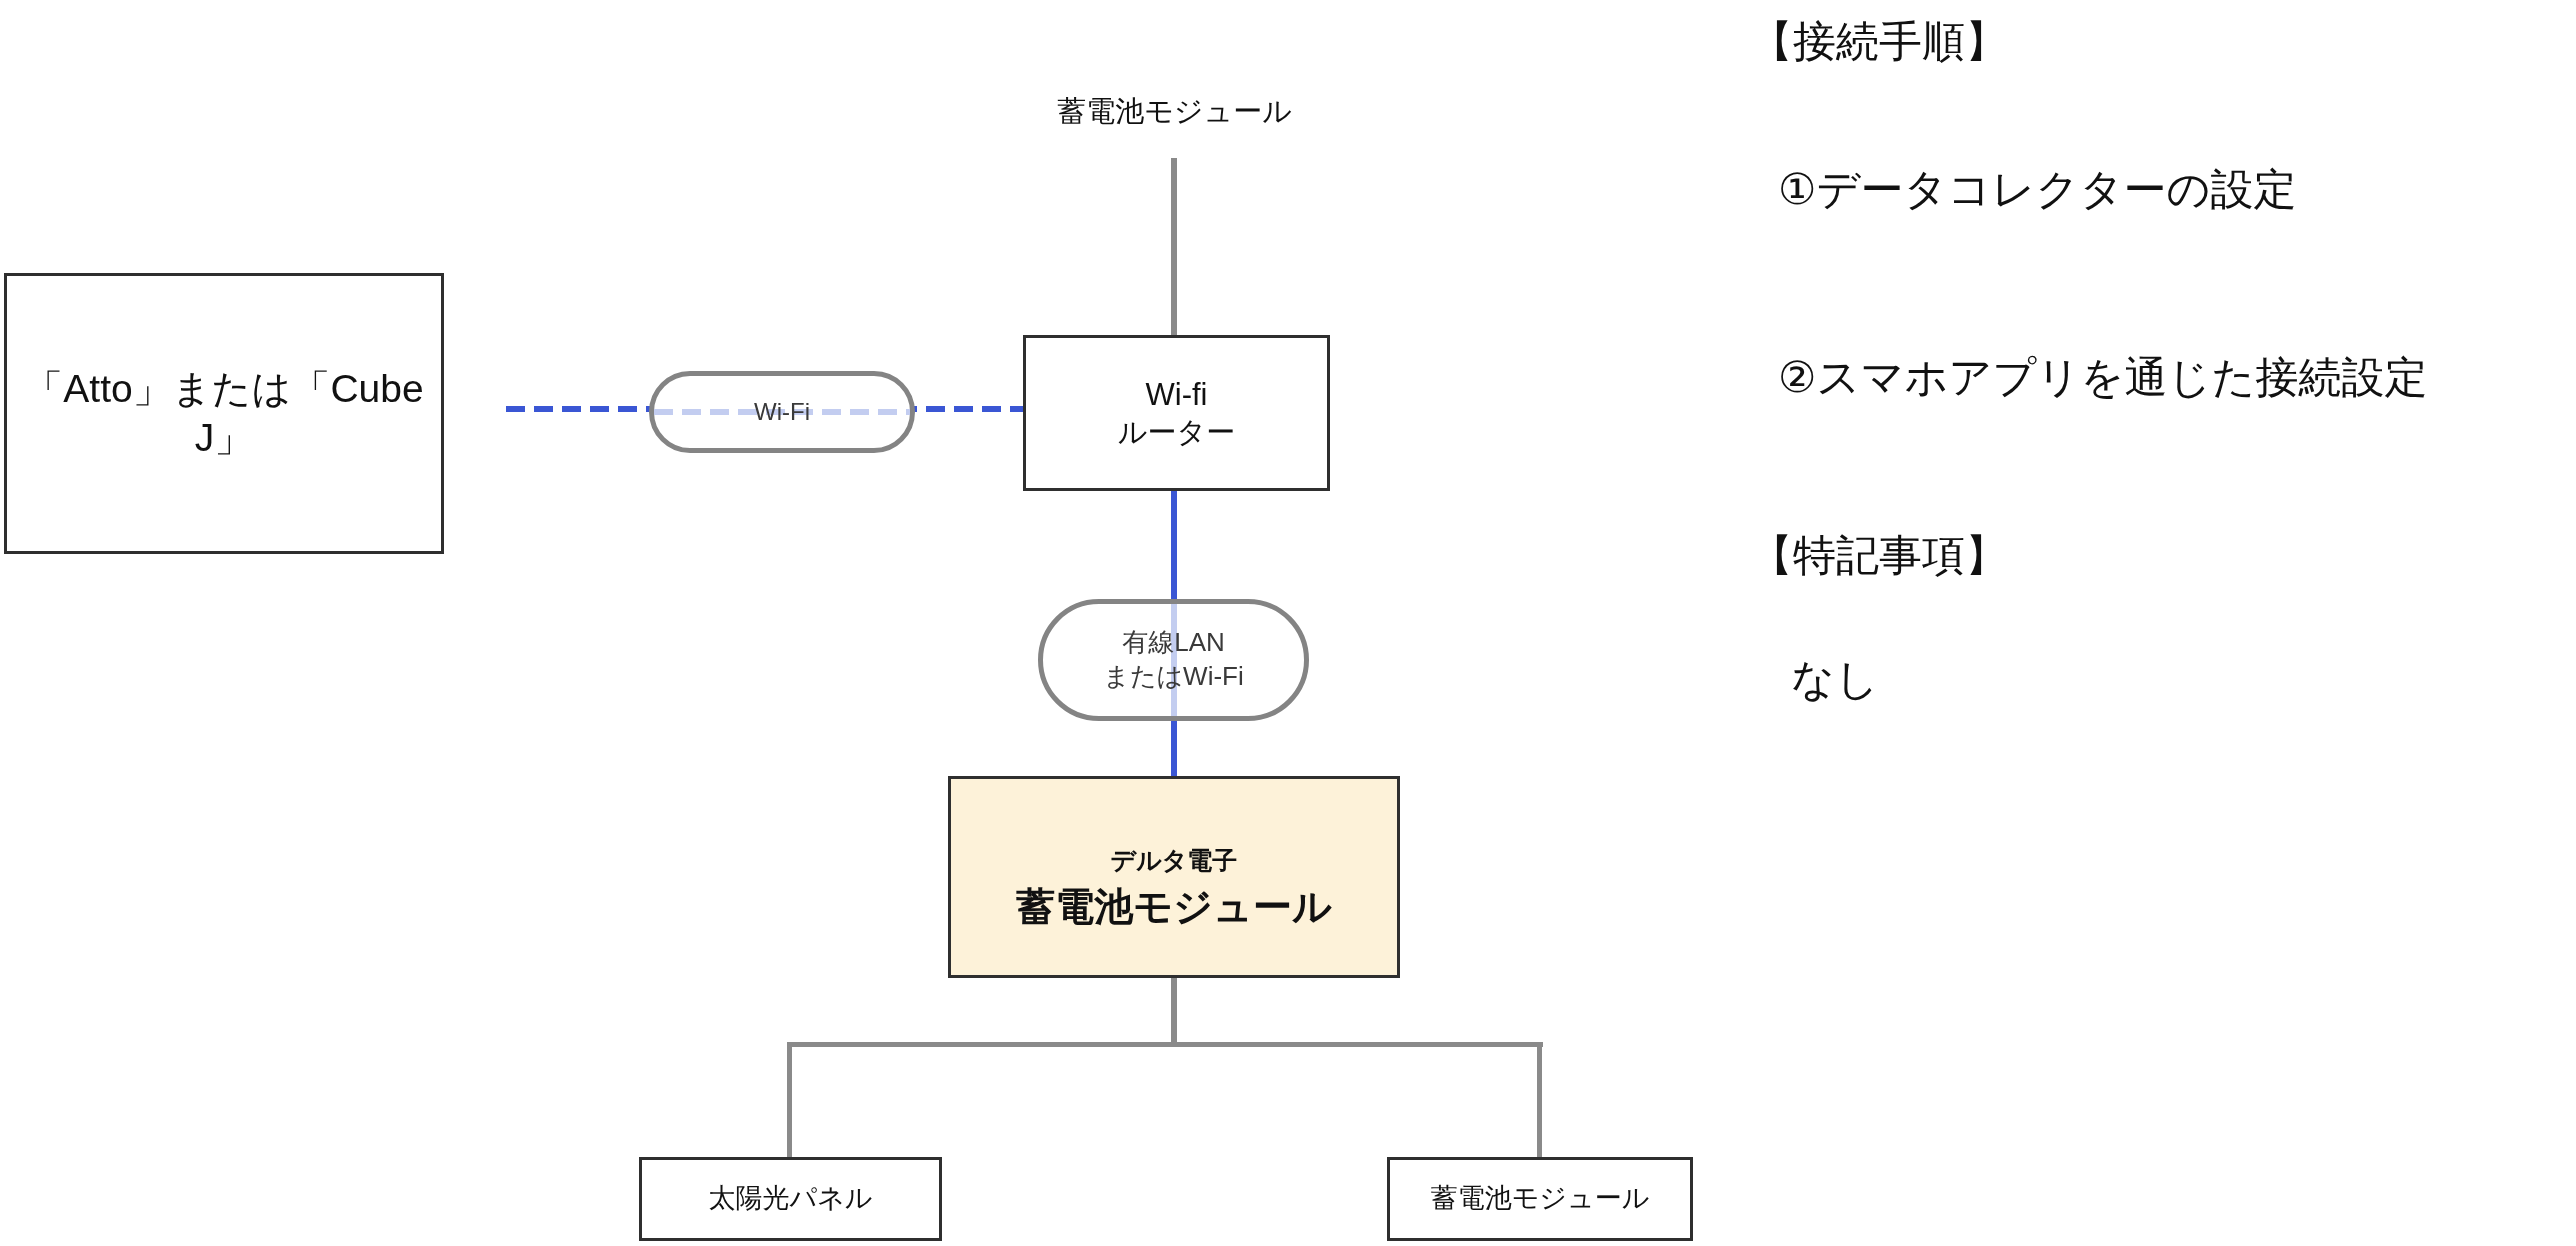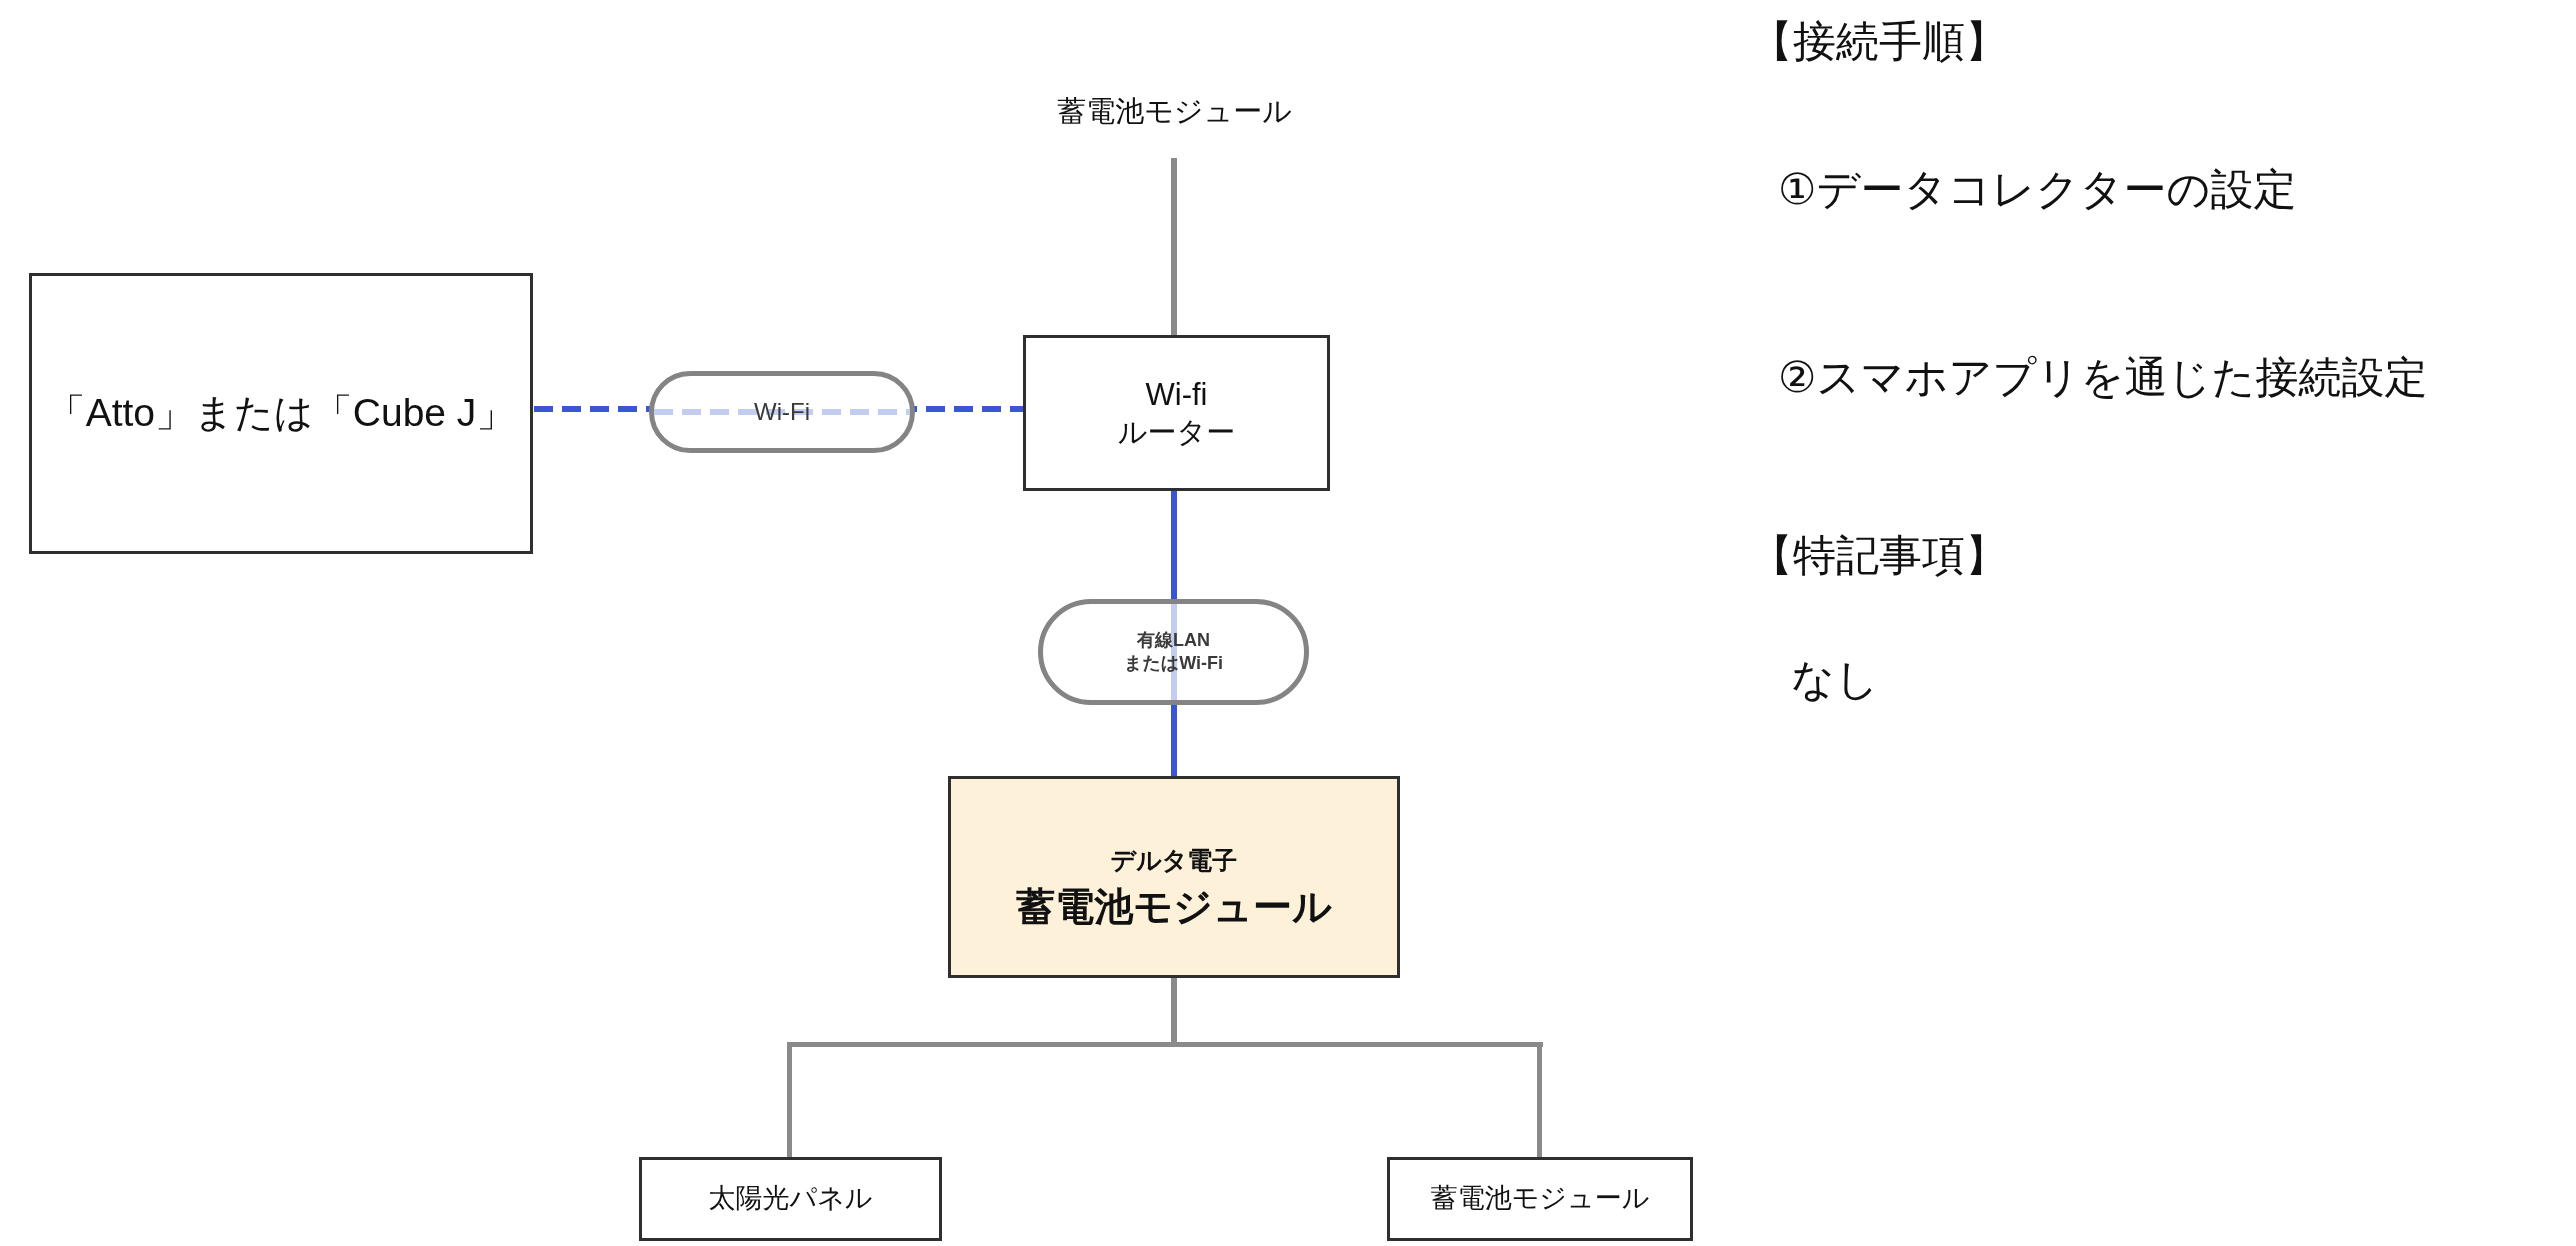--- a/index.html
+++ b/index.html
@@ -55,21 +55,21 @@
     flex-direction:column;
     align-items:center;
     justify-content:center;
     text-align:center;
     line-height:1.25;
   }
   #internet-label{
     left:1008px;top:92px;width:333px;
     text-align:center;font-size:29px;
   }
-  #left-device-box{left:29px;top:273px;width:504px;height:281px;font-size:39px;}
+  #left-device-box{left:4px;top:273px;width:440px;height:281px;font-size:39px;}
   #router-box{left:1023px;top:335px;width:307px;height:156px;font-size:29px;}
   #router-box .l1{font-size:31px;}
   #collector-box{
     left:948px;top:776px;width:452px;height:202px;
     background:var(--collector-fill);
     gap:6.7px;
   }
   #collector-box .brand{font-size:25px;font-weight:bold;margin-top:22px;}
   #collector-box .name{font-size:39px;font-weight:bold;}
   #solar-box{left:639px;top:1157px;width:303px;height:84px;font-size:27px;}
@@ -82,21 +82,21 @@
     border:5.3px solid var(--pill-border);
     border-radius:665px;
     display:flex;
     flex-direction:column;
     align-items:center;
     justify-content:center;
     text-align:center;
     color:#3a3a3a;
   }
   #wifi-pill{left:649px;top:371px;width:266px;height:82px;font-size:24px;}
-  #lan-pill{left:1038px;top:599px;width:271px;height:106px;font-size:18px;line-height:1.3;font-weight:bold;}
+  #lan-pill{left:1038px;top:599px;width:271px;height:122px;font-size:26px;line-height:1.3;}
   .pill .lbl{position:relative;z-index:2;}
   #wifi-pill .dash-light{
     position:absolute;z-index:1;
     left:0;right:0;top:calc(50% - 3px);height:6px;
     background:repeating-linear-gradient(to right,var(--blue-light) 0 18.6px,transparent 18.6px 28px);
   }
   #lan-pill .vline-light{
     position:absolute;z-index:1;
     top:0;bottom:0;left:calc(50% - 3px);width:6px;
     background:var(--blue-light);

